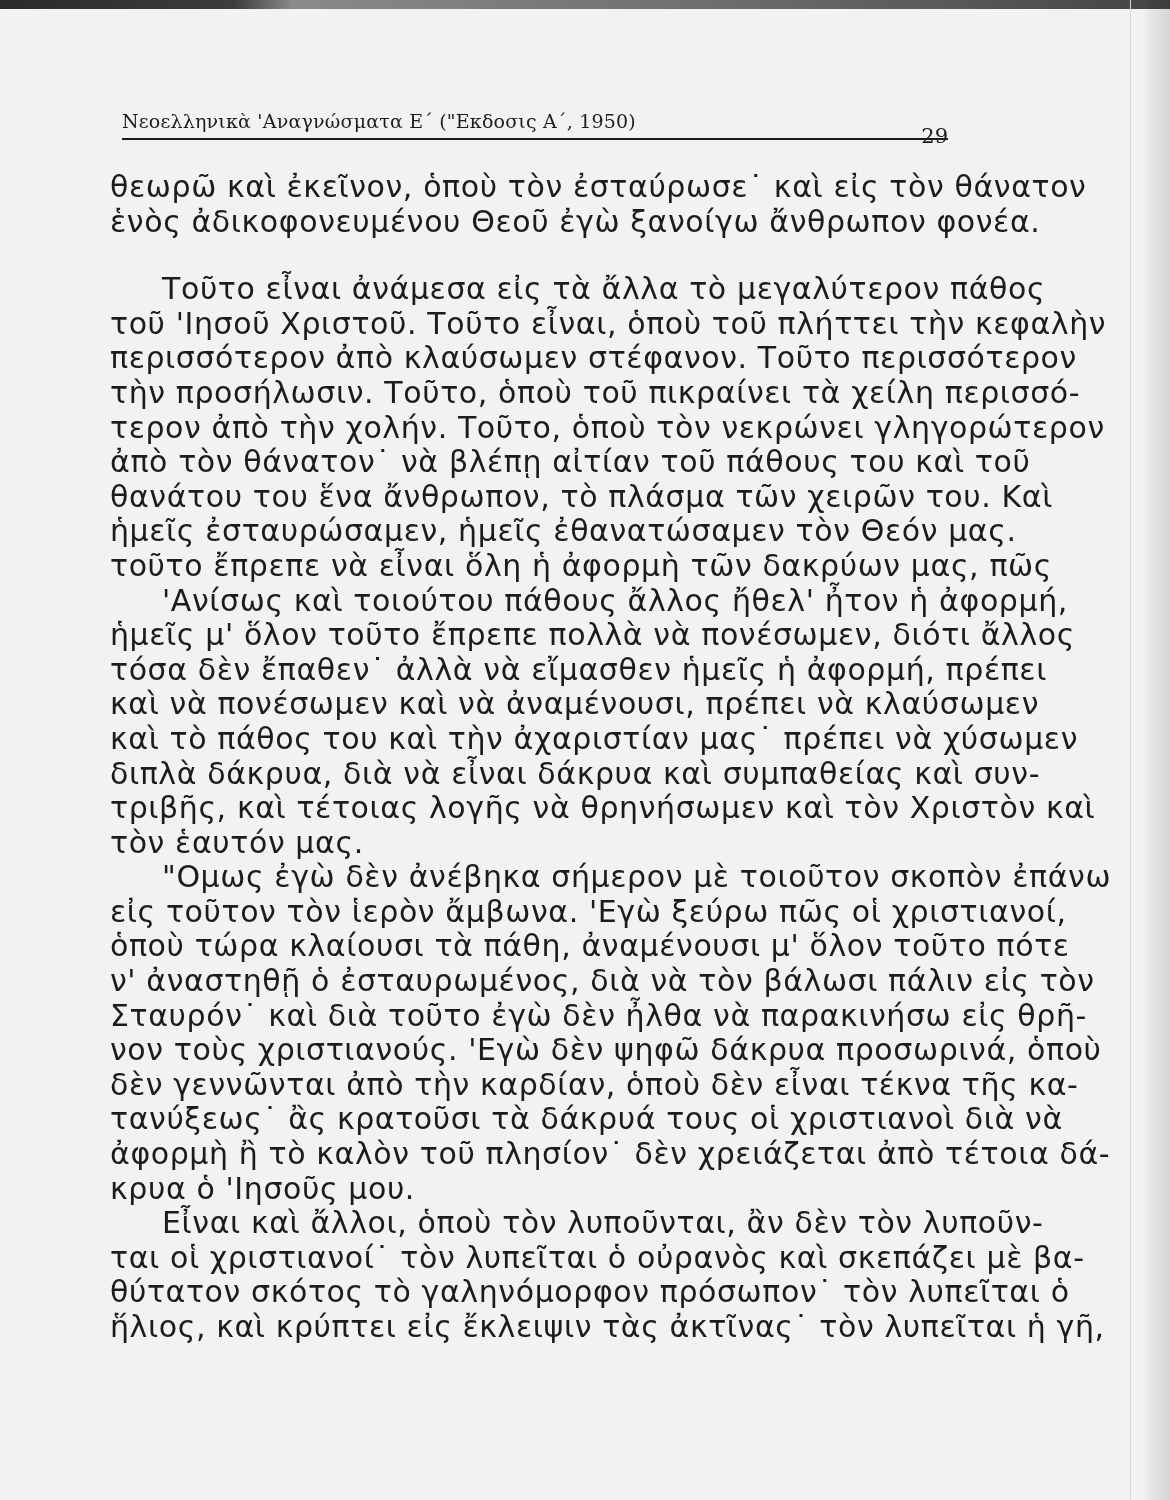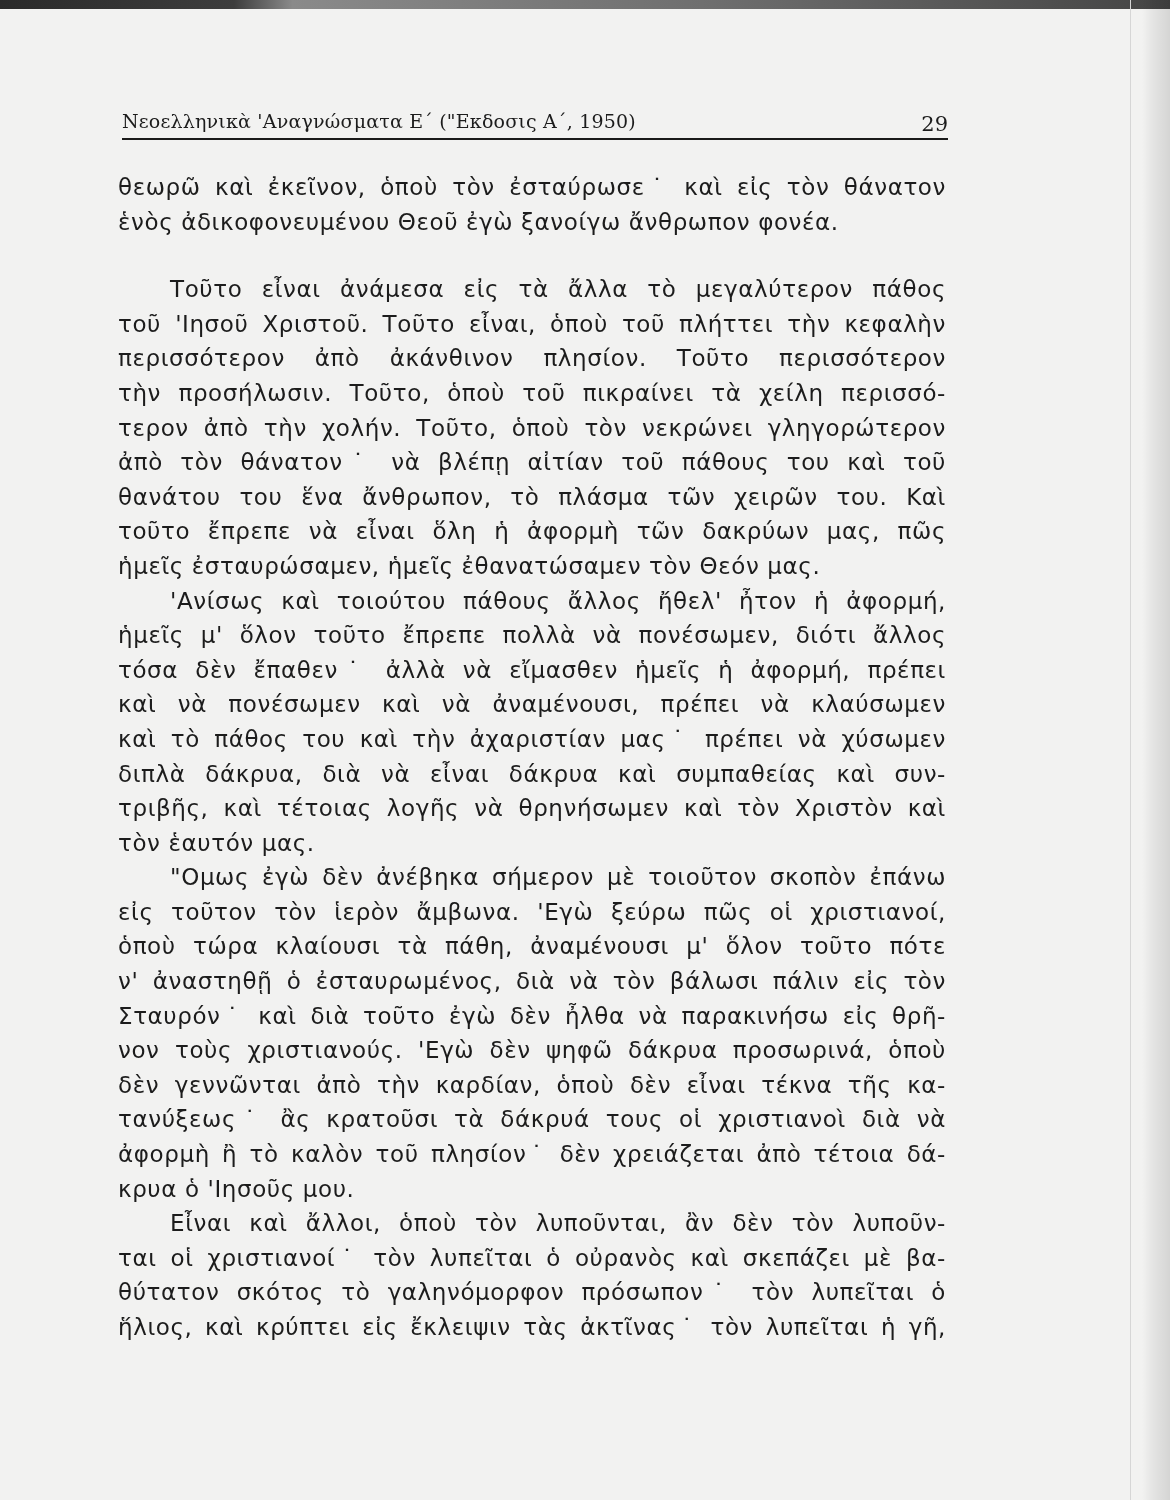--- a/index.html
+++ b/index.html
@@ -19,24 +19,24 @@
   }
   .rightedge-line {
     position:absolute; left:1130px; top:0; width:1px; height:1500px; background:#d6d6d6;
   }
   .header {
     position:absolute; left:122px; top:108px; width:826px; height:30px;
     border-bottom:2px solid #1a1a1a;
     font-family:"DejaVu Serif", serif;
   }
   .header .title { position:absolute; left:0; top:2px; font-size:19px; letter-spacing:0.2px; }
-  .header .pagenum { position:absolute; right:0; top:4px; font-size:21px;text-align:right; }
+  .header .pagenum { position:absolute; right:0; top:16px; font-size:21px;text-align:right; }
   .body-text {
-    position:absolute; left:118px; top:170px; width:828px;
-    font-size:23px; line-height:34.6px; letter-spacing:0.6px;
+    position:absolute; left:110px; top:170px; width:828px;
+    font-size:30px; line-height:34.6px; letter-spacing:0.6px;
   }
   .para { margin:0; }
   .line { display:block; text-align:justify; text-align-last:justify; white-space:nowrap; }
   .line.last { text-align-last:left; }
   .indent { padding-left:52px; }
   .gap { height:33px; }
 </style>
 </head>
 <body>
 
@@ -53,27 +53,27 @@
 
   <div class="para">
     <span class="line">θεωρῶ καὶ ἐκεῖνον, ὁποὺ τὸν ἐσταύρωσε˙ καὶ εἰς τὸν θάνατον</span>
     <span class="line last">ἑνὸς ἀδικοφονευμένου Θεοῦ ἐγὼ ξανοίγω ἄνθρωπον φονέα.</span>
   </div>
   <div class="gap"></div>
 
   <div class="para">
     <span class="line indent">Τοῦτο εἶναι ἀνάμεσα εἰς τὰ ἄλλα τὸ μεγαλύτερον πάθος</span>
     <span class="line">τοῦ 'Ιησοῦ Χριστοῦ. Τοῦτο εἶναι, ὁποὺ τοῦ πλήττει τὴν κεφαλὴν</span>
-    <span class="line">περισσότερον ἀπὸ ἀκάνθινον πλησίον. Τοῦτο περισσότερον</span>
+    <span class="line">περισσότερον ἀπὸ κλαύσωμεν στέφανον. Τοῦτο περισσότερον</span>
     <span class="line">τὴν προσήλωσιν. Τοῦτο, ὁποὺ τοῦ πικραίνει τὰ χείλη περισσό-</span>
     <span class="line">τερον ἀπὸ τὴν χολήν. Τοῦτο, ὁποὺ τὸν νεκρώνει γληγορώτερον</span>
     <span class="line">ἀπὸ τὸν θάνατον˙ νὰ βλέπῃ αἰτίαν τοῦ πάθους του καὶ τοῦ</span>
     <span class="line">θανάτου του ἕνα ἄνθρωπον, τὸ πλάσμα τῶν χειρῶν του. Καὶ</span>
+    <span class="line last">ἡμεῖς ἐσταυρώσαμεν, ἡμεῖς ἐθανατώσαμεν τὸν Θεόν μας.</span>
     <span class="line">τοῦτο ἔπρεπε νὰ εἶναι ὅλη ἡ ἀφορμὴ τῶν δακρύων μας, πῶς</span>
-    <span class="line last">ἡμεῖς ἐσταυρώσαμεν, ἡμεῖς ἐθανατώσαμεν τὸν Θεόν μας.</span>
   </div>
 
   <div class="para">
     <span class="line indent">'Ανίσως καὶ τοιούτου πάθους ἄλλος ἤθελ' ἦτον ἡ ἀφορμή,</span>
     <span class="line">ἡμεῖς μ' ὅλον τοῦτο ἔπρεπε πολλὰ νὰ πονέσωμεν, διότι ἄλλος</span>
     <span class="line">τόσα δὲν ἔπαθεν˙ ἀλλὰ νὰ εἴμασθεν ἡμεῖς ἡ ἀφορμή, πρέπει</span>
     <span class="line">καὶ νὰ πονέσωμεν καὶ νὰ ἀναμένουσι, πρέπει νὰ κλαύσωμεν</span>
     <span class="line">καὶ τὸ πάθος του καὶ τὴν ἀχαριστίαν μας˙ πρέπει νὰ χύσωμεν</span>
     <span class="line">διπλὰ δάκρυα, διὰ νὰ εἶναι δάκρυα καὶ συμπαθείας καὶ συν-</span>
     <span class="line">τριβῆς, καὶ τέτοιας λογῆς νὰ θρηνήσωμεν καὶ τὸν Χριστὸν καὶ</span>

